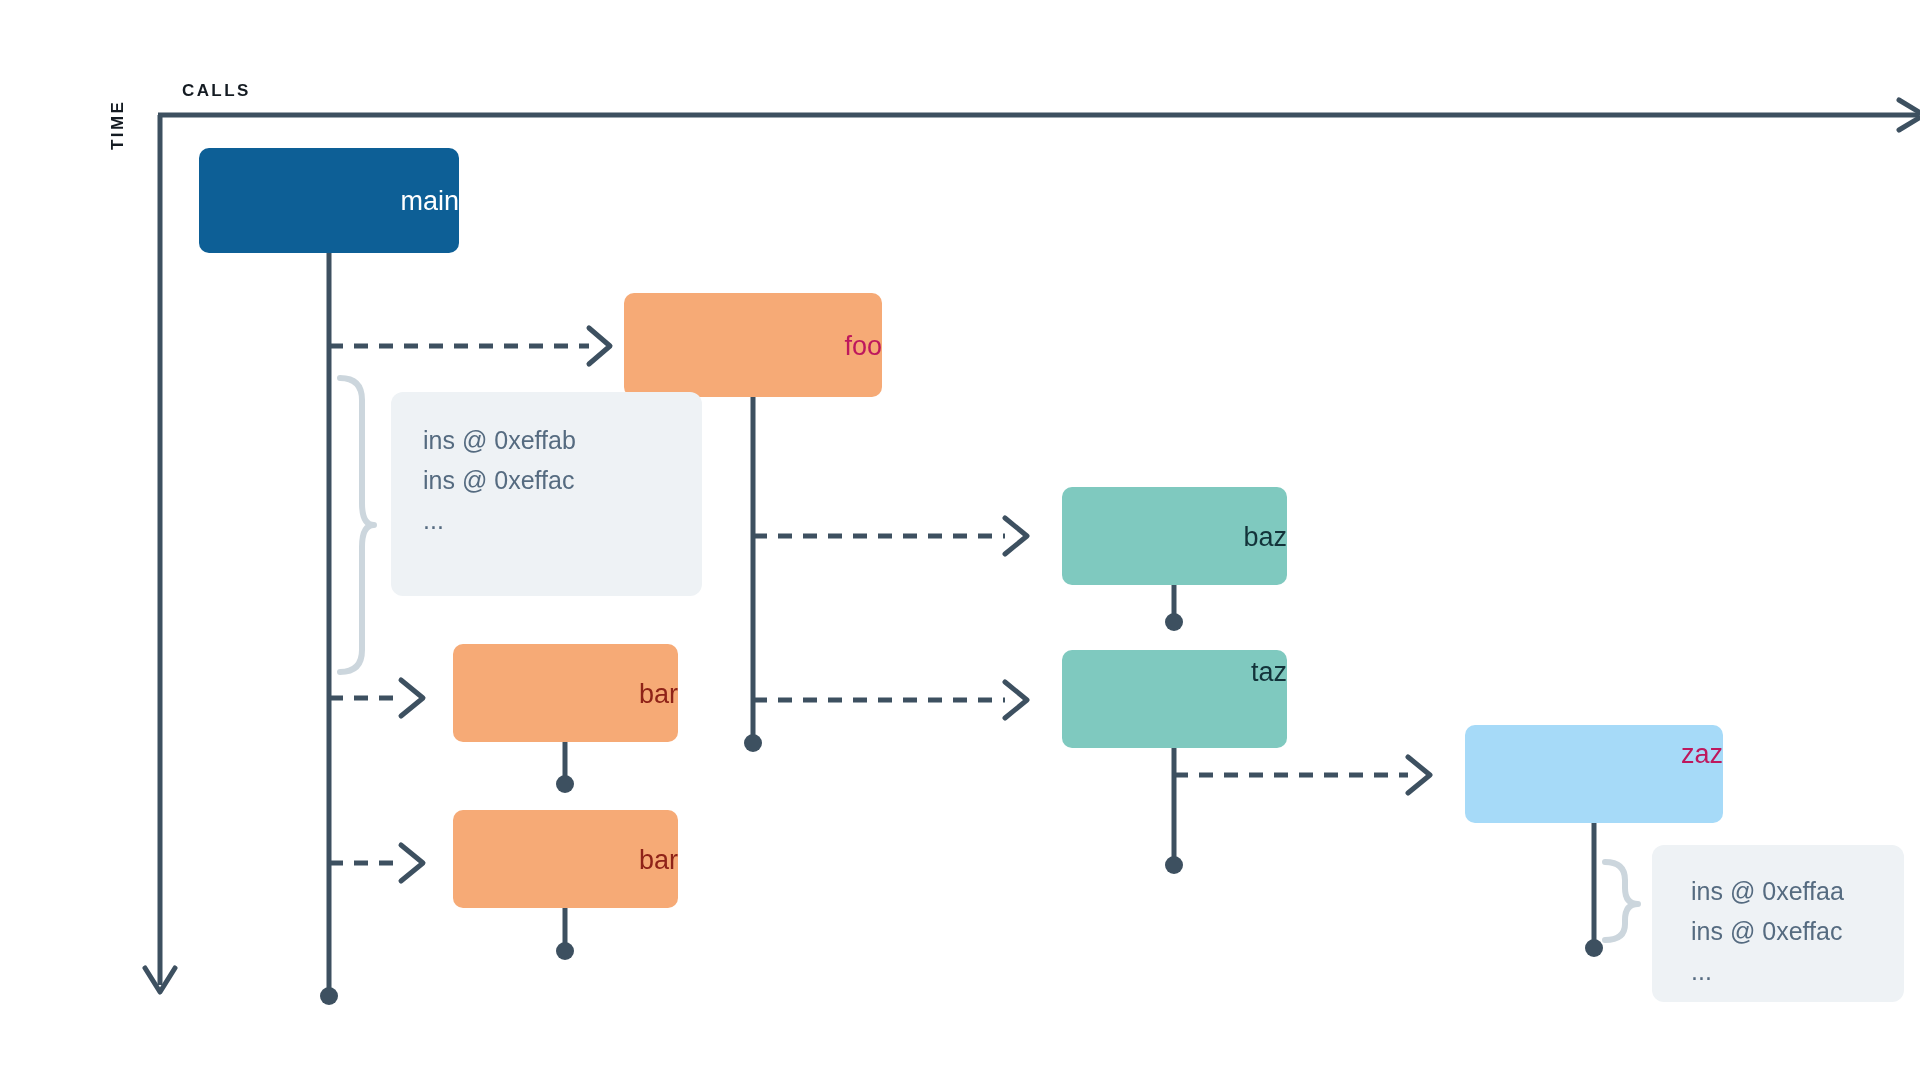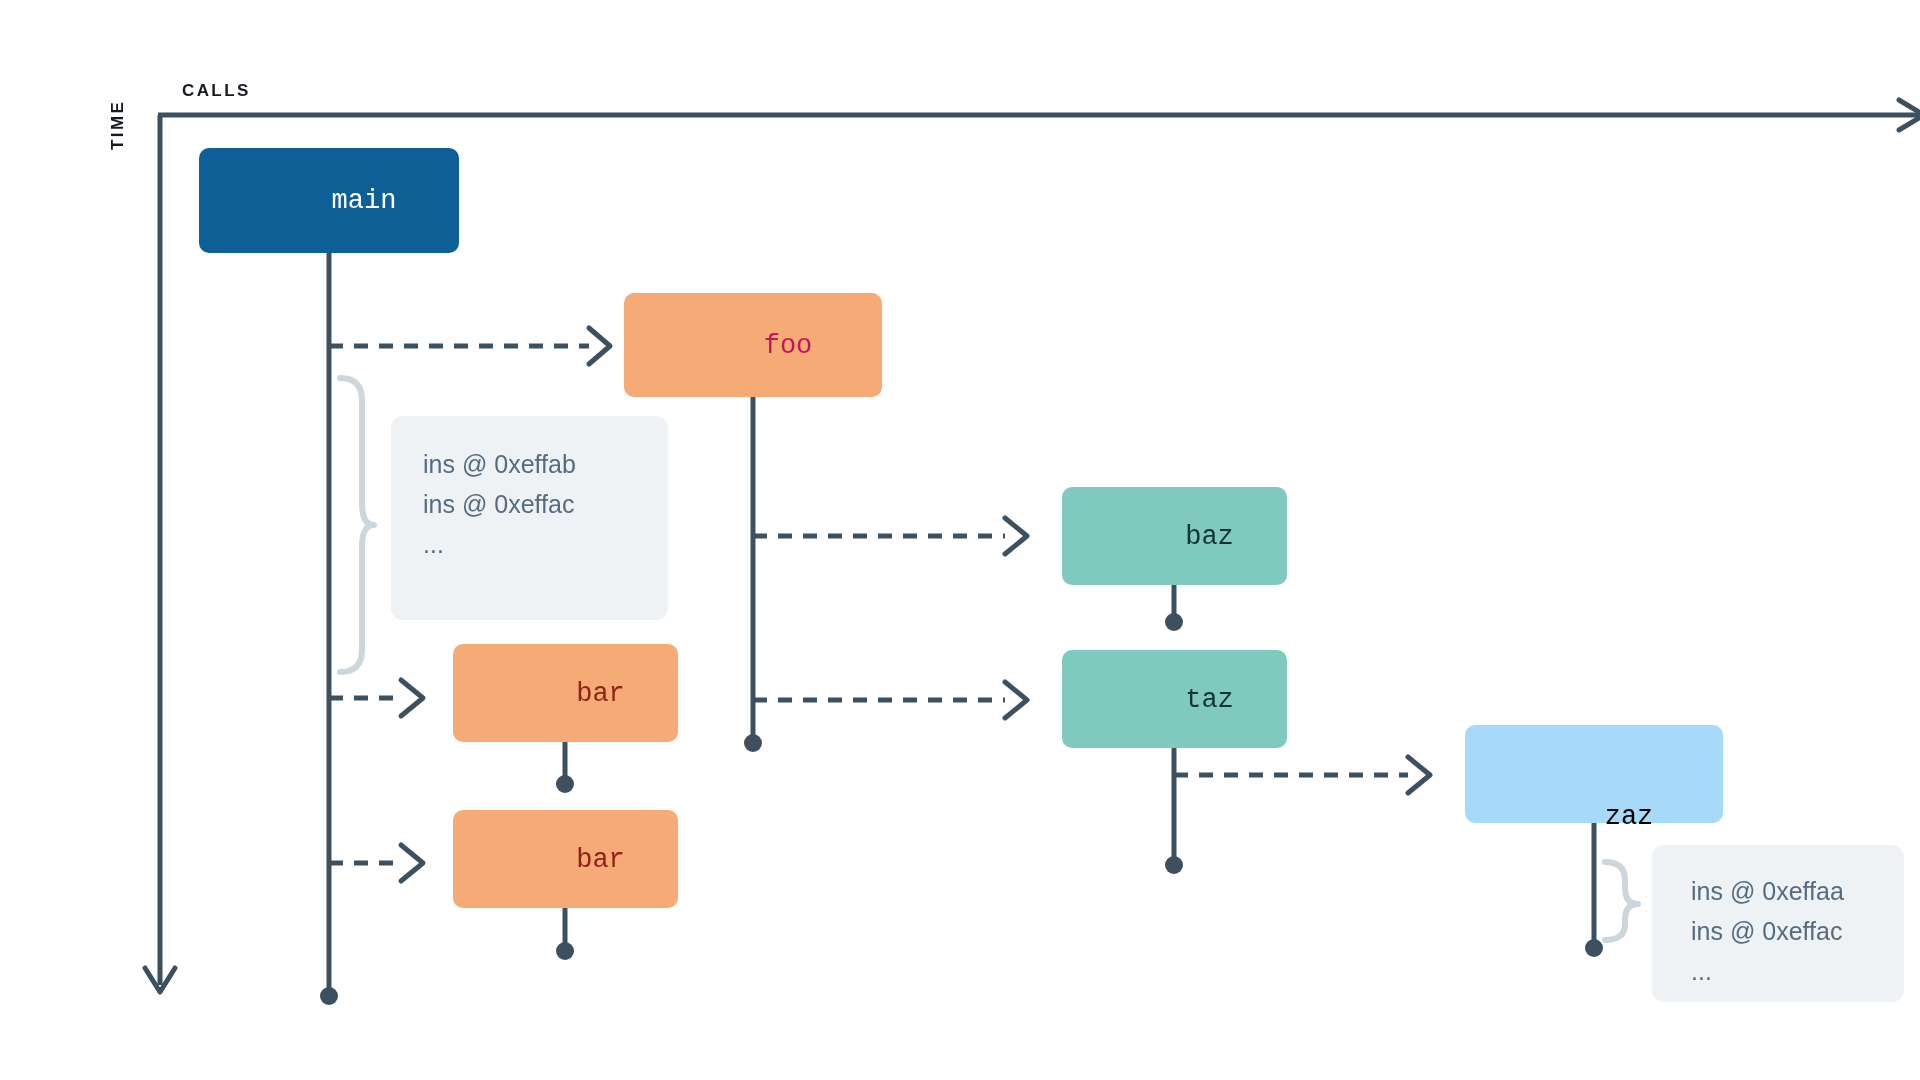--- a/index.html
+++ b/index.html
@@ -41,27 +41,26 @@
     top: 81px;
   }
   #time-caption {
     left: 64px;
     top: 150px;
     transform: rotate(-90deg);
     transform-origin: left top;
   }
   .node-label {
     position: absolute;
-    font-family: Liberation Mono, monospace;
+    font-family: Liberation Sans, sans-serif;
     font-size: 27px;
     font-weight: 400;
-    text-align: center;
+    text-align: right;
     white-space: nowrap;
     pointer-events: none;
-    padding-left: 35px;
   }
   .ins-box {
     position: absolute;
     background: #eef2f5;
     border-radius: 12px;
     box-sizing: border-box;
     font-family: "Liberation Sans", sans-serif;
     font-size: 25px;
     line-height: 40px;
     color: #556b80;
@@ -164,24 +163,24 @@
   </svg>
 
   <div class="axis-caption" id="calls-caption">CALLS</div>
   <div class="axis-caption" id="time-caption">TIME</div>
 
   <div class="node-label" style="left:155px; top:186px; width:260px; color:#ffffff;">main</div>
   <div class="node-label" style="left:580px; top:331px; width:258px; color:#be185d;">foo</div>
   <div class="node-label" style="left:409px; top:679px; width:225px; color:#8f2318;">bar</div>
   <div class="node-label" style="left:409px; top:845px; width:225px; color:#8f2318;">bar</div>
   <div class="node-label" style="left:1018px; top:522px; width:225px; color:#13333a;">baz</div>
-  <div class="node-label" style="left:1018px; top:685px; width:225px; color:#13333a;">taz</div>
-  <div class="node-label" style="left:1421px; top:802px; width:258px; color:#000000;">zaz</div>
+  <div class="node-label" style="left:1018px; top:657px; width:225px; color:#13333a;">taz</div>
+  <div class="node-label" style="left:1421px; top:739px; width:258px; color:#be185d;">zaz</div>
 
-  <div class="ins-box" style="left:347px; top:416px; width:277px; height:204px; padding:28px 12px 0 32px;">
+  <div class="ins-box" style="left:347px; top:392px; width:311px; height:204px; padding:28px 12px 0 32px;">
     <div class="ins-line">ins @ 0xeffab</div>
     <div class="ins-line">ins @ 0xeffac</div>
     <div class="ins-line">...</div>
   </div>
 
   <div class="ins-box" style="left:1608px; top:845px; width:252px; height:157px; padding:26px 0 0 39px;">
     <div class="ins-line">ins @ 0xeffaa</div>
     <div class="ins-line">ins @ 0xeffac</div>
     <div class="ins-line">...</div>
   </div>

